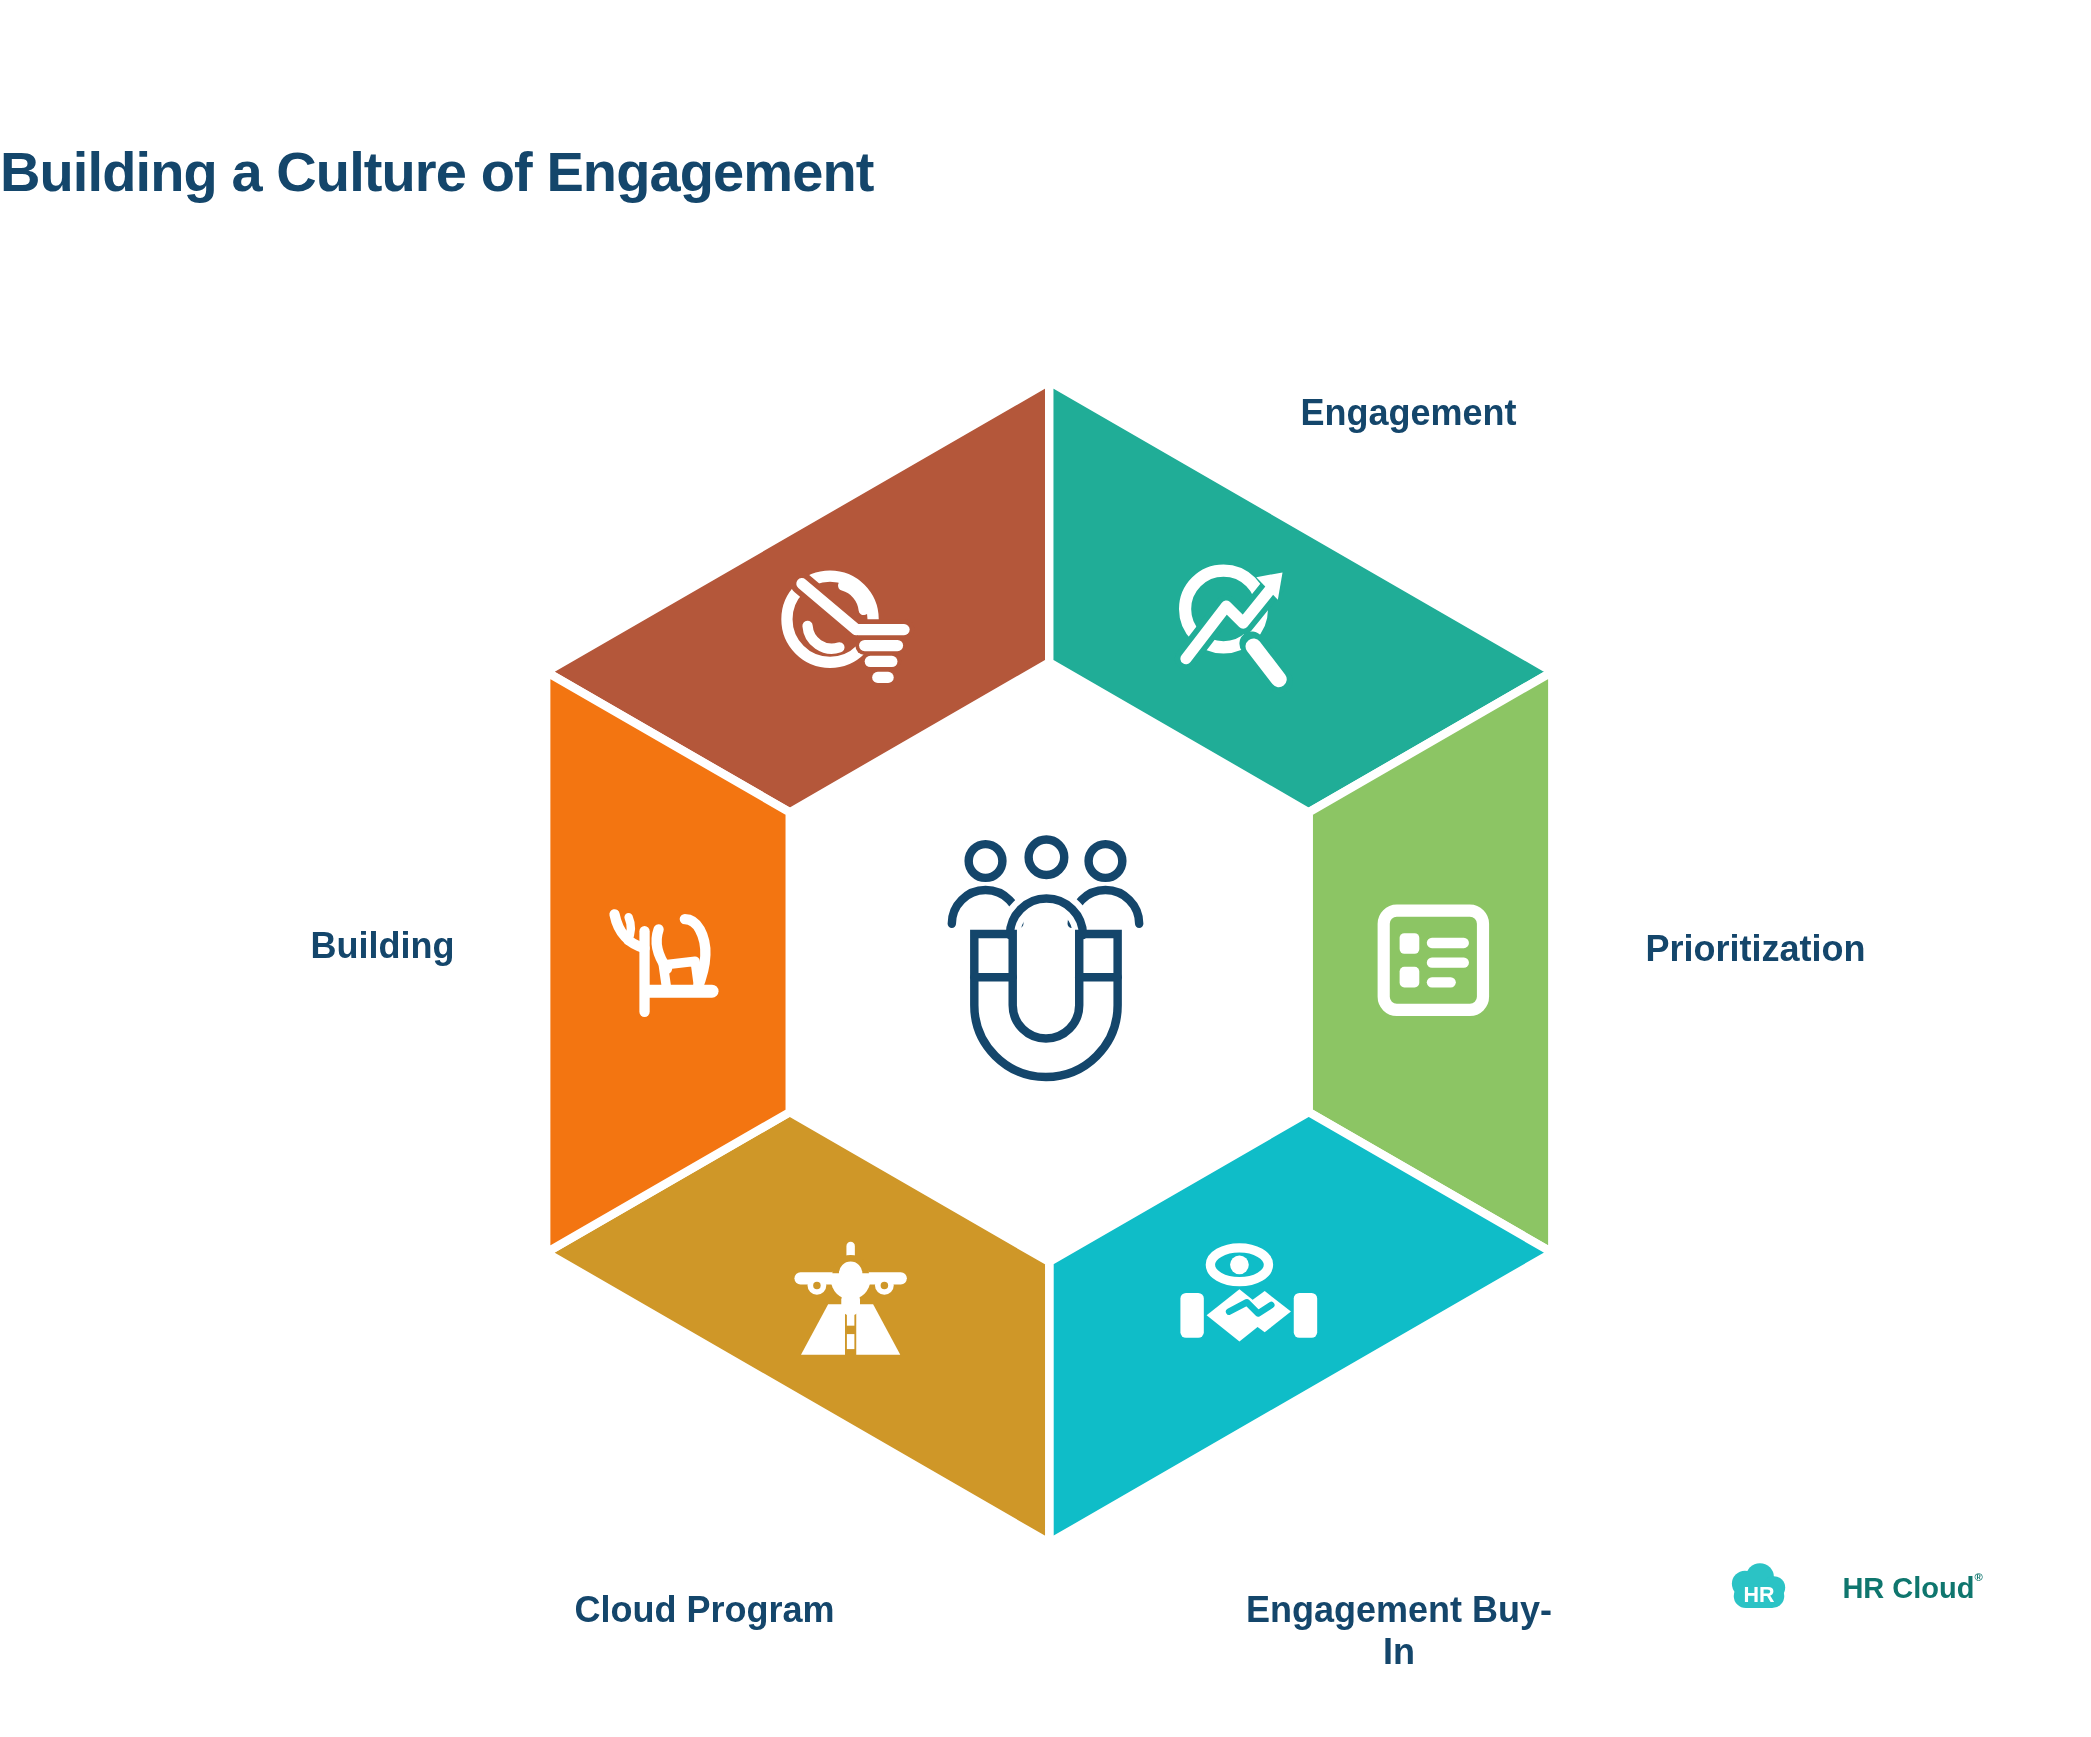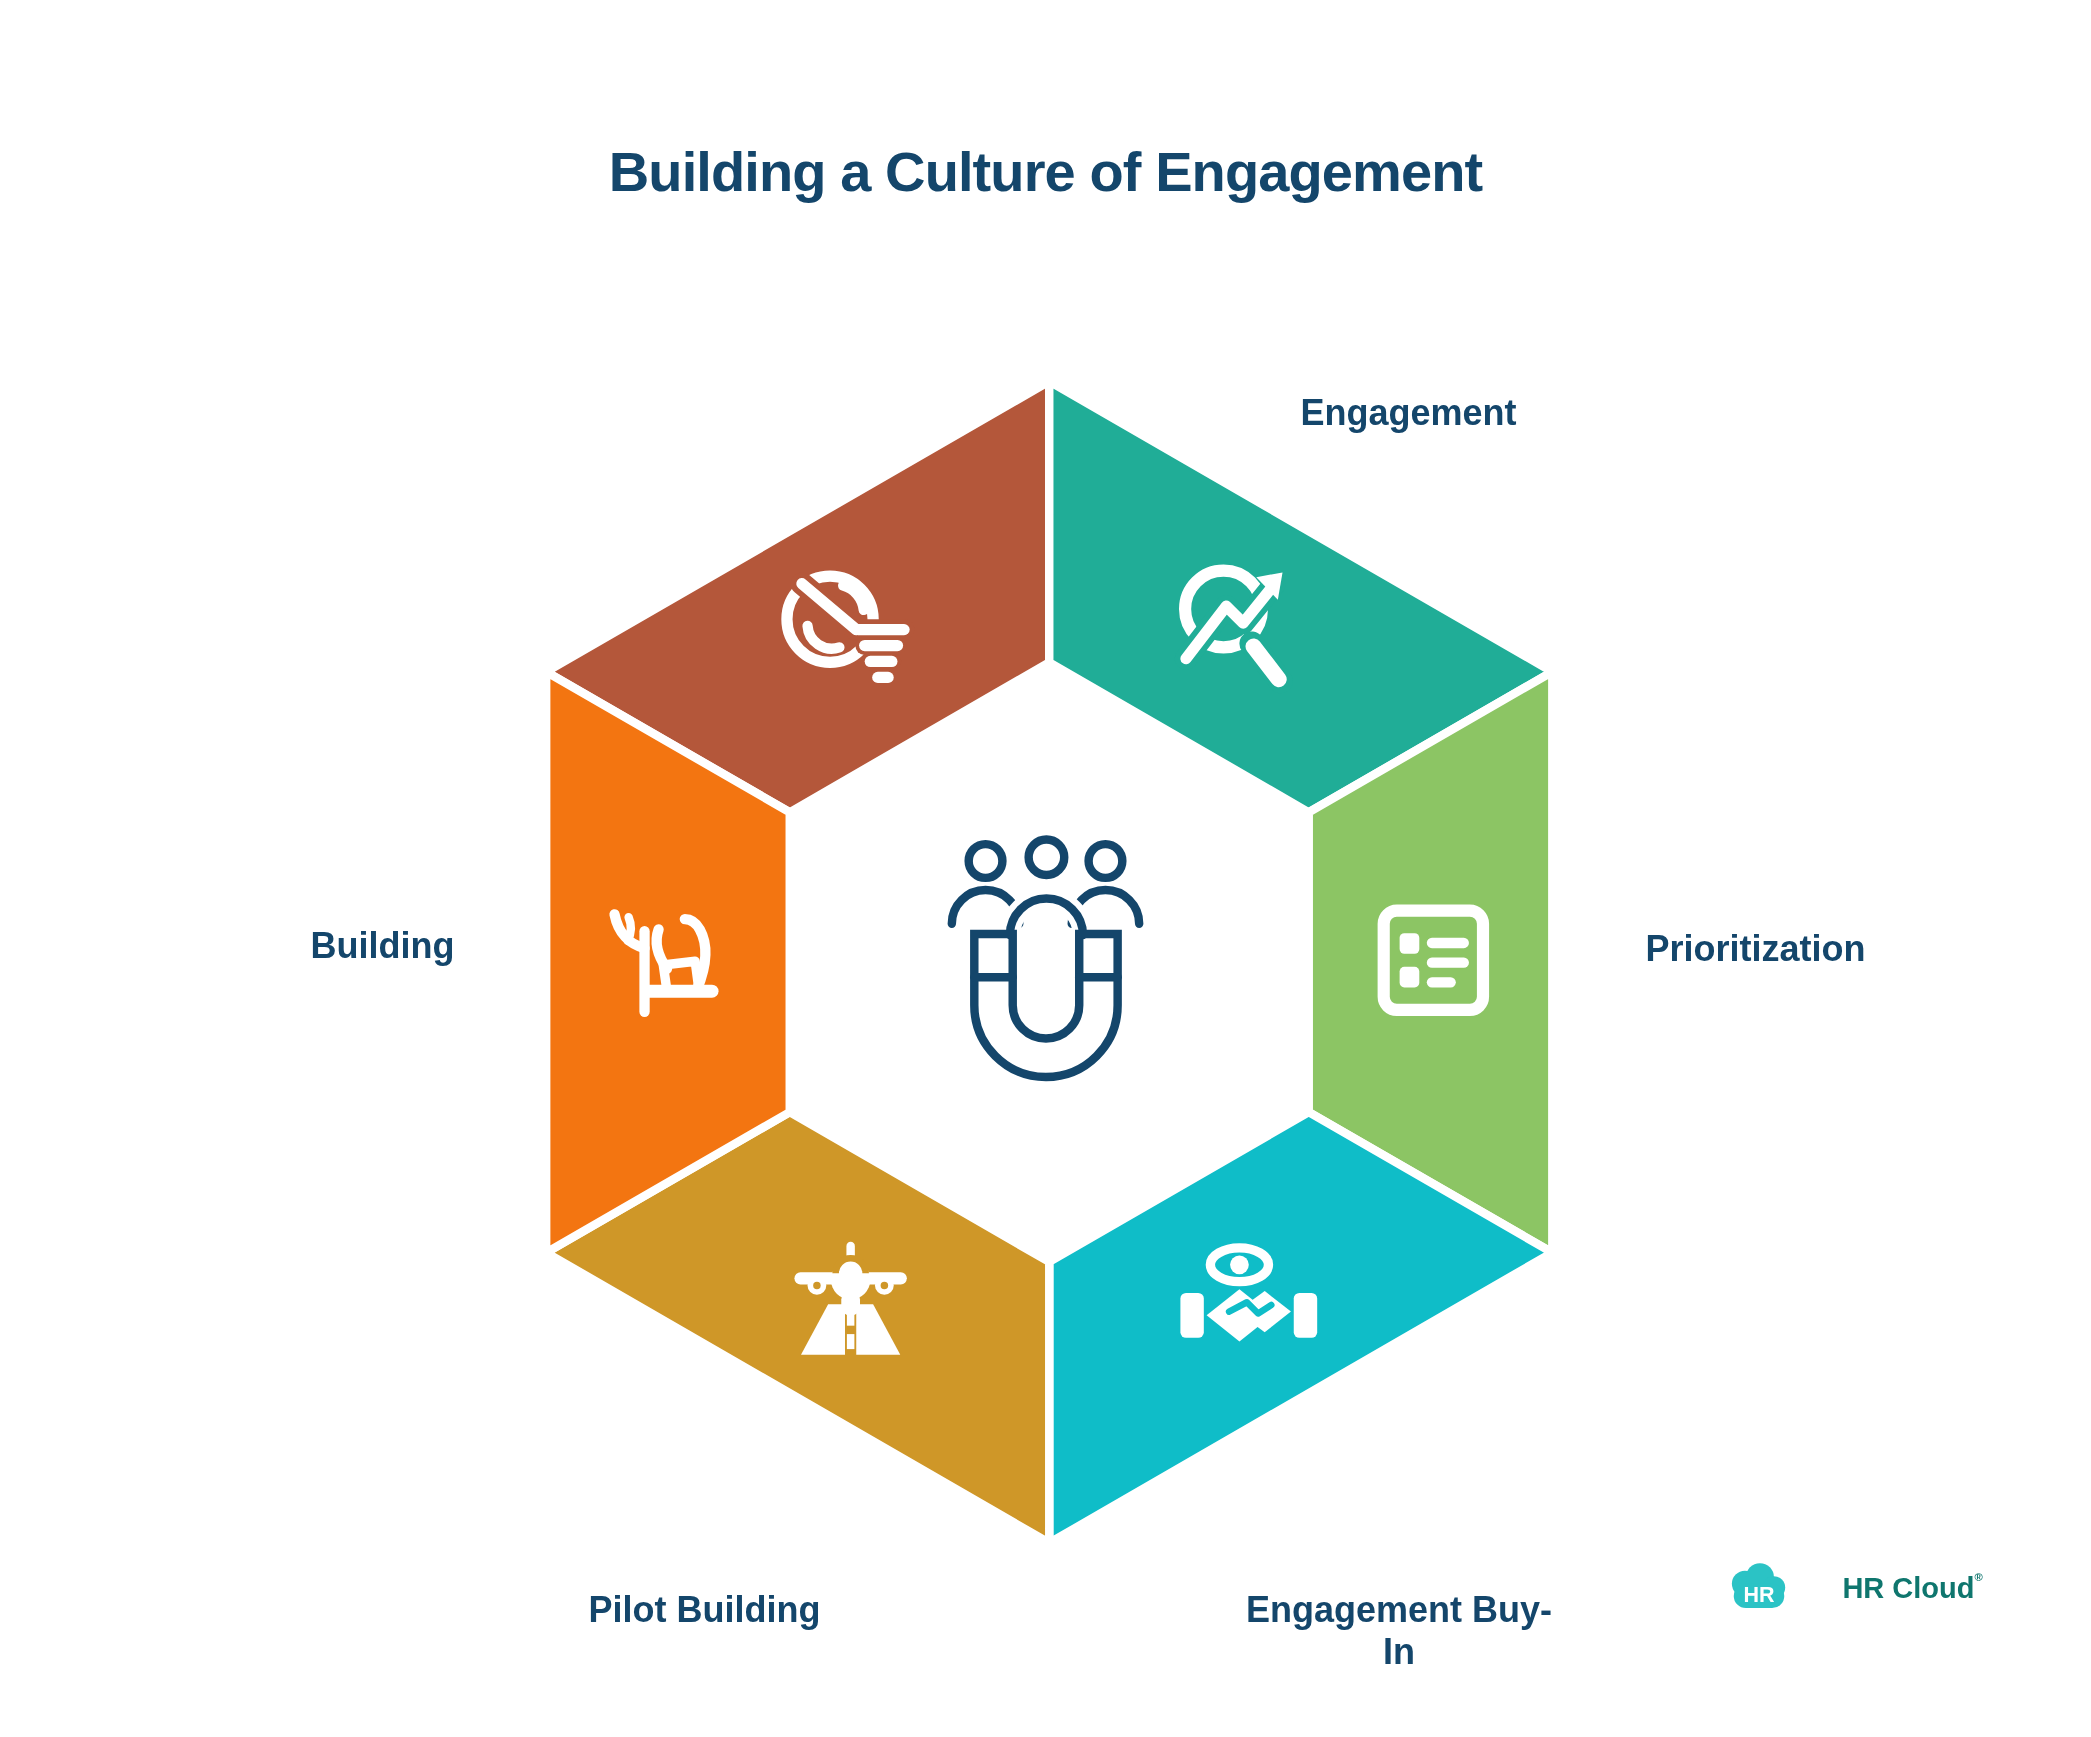--- a/index.html
+++ b/index.html
@@ -6,21 +6,21 @@
   .stage{
     position:relative;
     width:2091px;height:1737px;
     background:#ffffff;
     font-family:"Liberation Sans", sans-serif;
     overflow:hidden;
   }
   .title{
     position:absolute;
     left:0; top:139px; width:2091px;
-    text-align:center;
+    text-align:left;
     font-size:56px;
     font-weight:bold;
     color:#14466b;
     letter-spacing:-0.9px;
   }
   .seg-label{
     position:absolute;
     width:375px;
     text-align:center;
     font-size:36px;
@@ -150,21 +150,21 @@
 
       <path d="M 1040,997 L 1040,1073 A 76.5,76.5 0 0 0 1193,1073 L 1193,997 L 1152,997 L 1152,1073 A 35.5,35.5 0 0 1 1081,1073 L 1081,997 Z" stroke-linejoin="miter"></path>
       <line x1="1040" y1="1043" x2="1081" y2="1043"></line>
       <line x1="1152" y1="1043" x2="1193" y2="1043"></line>
     </g>
   </svg>
 
   <div class="seg-label lbl-assessment">Engagement</div>
   <div class="seg-label lbl-prioritization">Prioritization</div>
   <div class="seg-label lbl-leadership">Engagement Buy-In</div>
-  <div class="seg-label lbl-pilot">Pilot Building</div>
+  <div class="seg-label lbl-pilot">Cloud Program</div>
   <div class="seg-label lbl-scaling">Building</div>
 
   <div class="logo">
     <svg width="58" height="49" viewBox="0 0 62 52">
       <circle cx="16" cy="22" r="14" fill="#2bc3c5"></circle>
       <circle cx="32" cy="15" r="15" fill="#2bc3c5"></circle>
       <circle cx="47" cy="26" r="12" fill="#2bc3c5"></circle>
       <rect x="4" y="22" width="54" height="26" rx="13" fill="#2bc3c5"></rect>
       <text x="31" y="42" text-anchor="middle" font-size="23" font-weight="bold" font-family="Liberation Sans, sans-serif" fill="#ffffff">HR</text>
     </svg>

